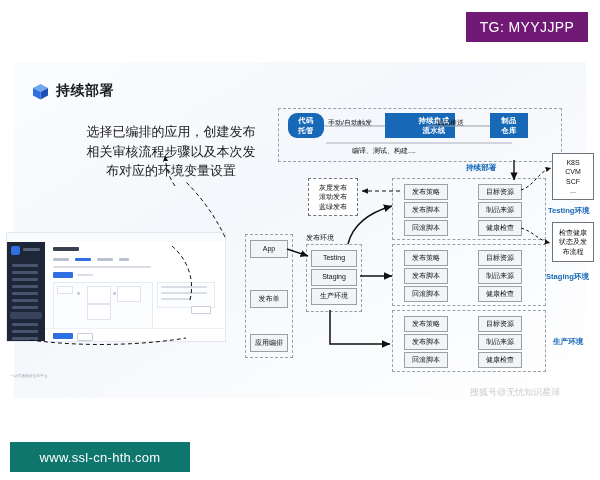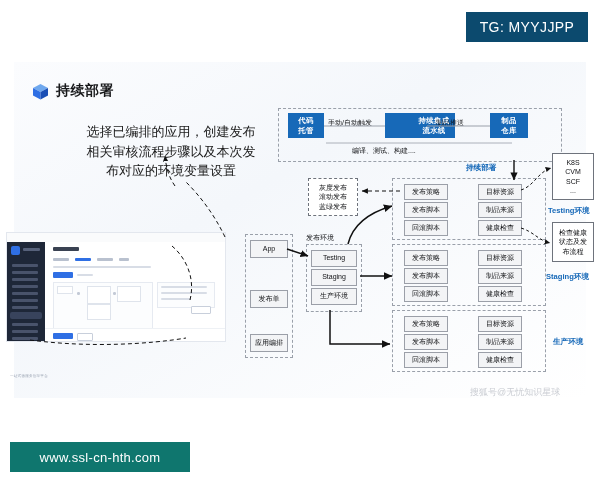--- a/index.html
+++ b/index.html
@@ -60,21 +60,21 @@
   .dashbox{position:absolute;background:#fff;border:1px dashed #6e737c;color:#101114;
            font-size:7px;display:flex;flex-direction:column;align-items:center;justify-content:center;
            line-height:1.3;text-align:center;}
   .lbl{position:absolute;font-size:7px;color:#101114;white-space:nowrap;}
   .bluelbl{position:absolute;font-size:7.6px;font-weight:bold;color:#1769b8;white-space:nowrap;}
 
   svg.ov{position:absolute;left:0;top:0;width:600px;height:480px;overflow:visible;pointer-events:none;}
 
   
   .wm-sohu{position:absolute;left:470px;top:386px;font-size:9px;color:#c9ccd2;white-space:nowrap;}
-  .tg{position:absolute;left:466px;top:12px;width:122px;height:30px;background:#0c4a6e;
+  .tg{position:absolute;left:466px;top:12px;width:122px;height:30px;background:#701a75;
       display:flex;align-items:center;justify-content:center;color:#fff;font-size:14px;letter-spacing:.4px;}
   .url{position:absolute;left:10px;top:442px;width:180px;height:30px;background:#0f766e;
        display:flex;align-items:center;justify-content:center;color:#fff;font-size:13px;letter-spacing:.3px;}
 </style>
 </head>
 <body>
 
 <div class="stage">
 
   <div class="slide"></div>
@@ -132,21 +132,21 @@
       <div class="btn gh" style="left:146px;top:64px;width:18px"></div>
       <div class="fbar"></div>
       <div class="btn" style="left:8px;top:91px;width:20px"></div>
       <div class="btn gh" style="left:32px;top:91px;width:14px"></div>
     </div>
   </div>
   <div class="footnote">一站式微服务管理平台</div>
 
   <div class="dash" style="left:278px;top:108px;width:282px;height:52px;"></div>
 
-  <div class="bluebox" style="left:288px;top:113px;width:36px;height:25px;">
+  <div class="bluebox" style="left:288px;top:113px;width:36px;height:25px;border-radius:9px;">
     <span>代码</span>
     <span>托管</span>
   </div>
   <div class="bluebox" style="left:385px;top:113px;width:42px;height:25px;padding-left:28px;">
     <span>持续集成</span>
     <span>流水线</span>
   </div>
   <div class="bluebox" style="left:490px;top:113px;width:38px;height:25px;">
     <span>制品</span>
     <span>仓库</span>

